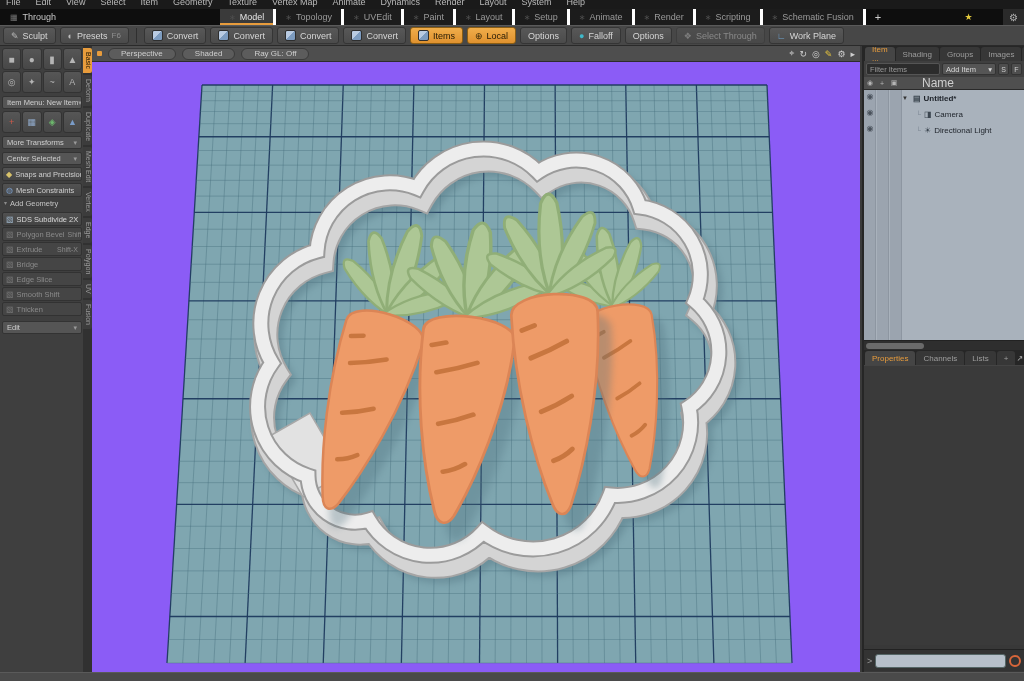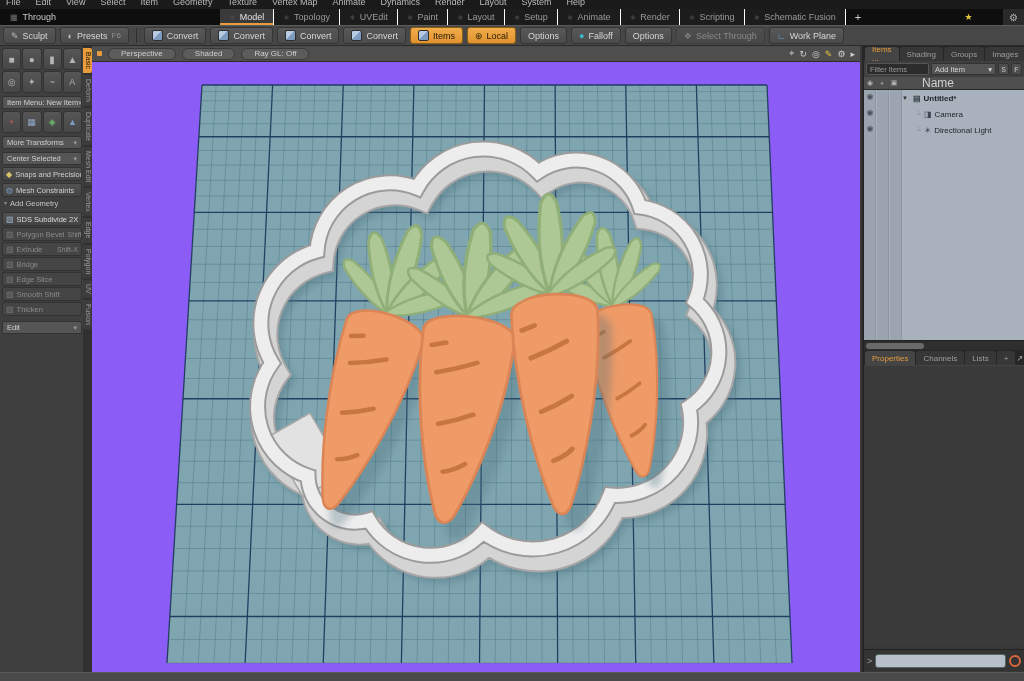--- a/index.html
+++ b/index.html
@@ -12,21 +12,21 @@
             overflow:hidden; display:flex; gap:15px; padding-left:6px; }
   .menubar span{ font-size:9px; color:#b9b9b9; margin-top:-3px; white-space:nowrap; }
 
   
   .layoutbar{ position:absolute; top:9px; left:0; right:0; height:16px; background:#0e0e0e;
               display:flex; align-items:stretch; }
   .layoutbar .llabel{ display:flex; align-items:center; gap:5px; padding:0 10px; width:220px; }
   .layoutbar .llabel .ic{ color:#777; font-size:8px; }
   .layoutbar .llabel .tx{ color:#c7c7c7; font-size:9px; }
   .ltab{ display:flex; align-items:center; gap:4px; padding:0 9px; font-size:9px; color:#9a9a9a;
-         background:#1c1c1c; border-right:1px solid #ffffff; cursor:default; }
+         background:#1c1c1c; border-right:3px solid #ffffff; cursor:default; }
   .ltab .star{ color:#4e4e4e; font-size:8px; }
   .ltab.active{ background:#3a3a3a; color:#e4e4e4; box-shadow:inset 0 -2px 0 #e89c3c; }
   .ltab.plus{ background:transparent; color:#d0d0d0; font-size:11px; border-right:none; }
   .lspacer{ flex:1; }
   .onlybox{ display:flex; align-items:center; gap:4px; padding:0 8px; }
   .onlybox .st{ color:#e3c93c; font-size:9px; }
   .onlybox .tx{ color:#c2c2c2; font-size:9px;margin-top:28px; }
   .gearbtn{ display:flex; align-items:center; padding:0 6px; color:#b5b5b5; font-size:10px; background:#2a2a2a; }
 
   
@@ -106,21 +106,21 @@
 
   
   .rpanel{ position:absolute; left:862px; top:46px; right:0; bottom:9px; background:#383838;
            border-left:2px solid #262626; }
   .rtabs{ height:15px; background:#262626; display:flex; align-items:stretch; gap:1px; padding:1px 1px 0; }
   .rtab{ font-size:8px; color:#9d9d9d; background:#373737; border-radius:3px 3px 0 0;
          display:flex; align-items:center; padding:0 7px; }
   .rtab.active{ color:#e89c3c; background:#454545; }
   .rtabicons{ margin-left:auto; display:flex; gap:3px; align-items:center; color:#b0b0b0; font-size:8px; padding-right:2px; }
   .filterrow{ height:16px; display:flex; gap:2px; align-items:center; padding:1px 2px; background:#3f3f3f; }
-  .filterinput{ width:63px; height:12px; background:#2c2c2c; border:1px solid #555; border-radius:2px;
+  .filterinput{ width:74px; height:12px; background:#2c2c2c; border:1px solid #555; border-radius:2px;
                 color:#cfcfcf; font-size:7.5px; padding:0 3px; font-family:"Liberation Sans",sans-serif; }
   .filterinput::placeholder{ color:#9a9a9a; }
   .additem{ flex:1; height:12px; background:#555; border:1px solid #333; border-radius:2px;
             font-size:7.5px; color:#d6d6d6; display:flex; align-items:center; justify-content:space-between; padding:0 3px; }
   .minibtn{ width:11px; height:12px; background:#4e4e4e; border:1px solid #333; border-radius:2px;
             color:#cfcfcf; font-size:7px; display:flex; align-items:center; justify-content:center; }
   .listhead{ height:13px; background:#4f4f4f; border-bottom:1px solid #2a2a2a; display:flex; align-items:center; }
   .lh-ic{ width:12px; text-align:center; font-size:7px; color:#b5b5b5; }
   .lh-name{ font-size:12px; color:#cfcfcf; padding-left:22px; }
   .itemlist{ position:relative; height:250px; background:#A9B2BC; overflow:hidden; }
@@ -541,21 +541,21 @@
           <g transform="translate(462,243) rotate(-3) scale(1.08)">
               <use href="#carrotFull"></use>
             </g>
         </g>
       </svg>
     </div>
   </div>
 
   <div class="rpanel">
     <div class="rtabs">
-      <div class="rtab active">Items ...</div>
+      <div class="rtab active">Item ...</div>
       <div class="rtab">Shading</div>
       <div class="rtab">Groups</div>
       <div class="rtab">Images</div>
       <div class="rtab">+</div>
 
     </div>
     <div class="filterrow">
       <input class="filterinput" placeholder="Filter Items" style="">
       <div class="additem">
           <span>Add Item</span>

